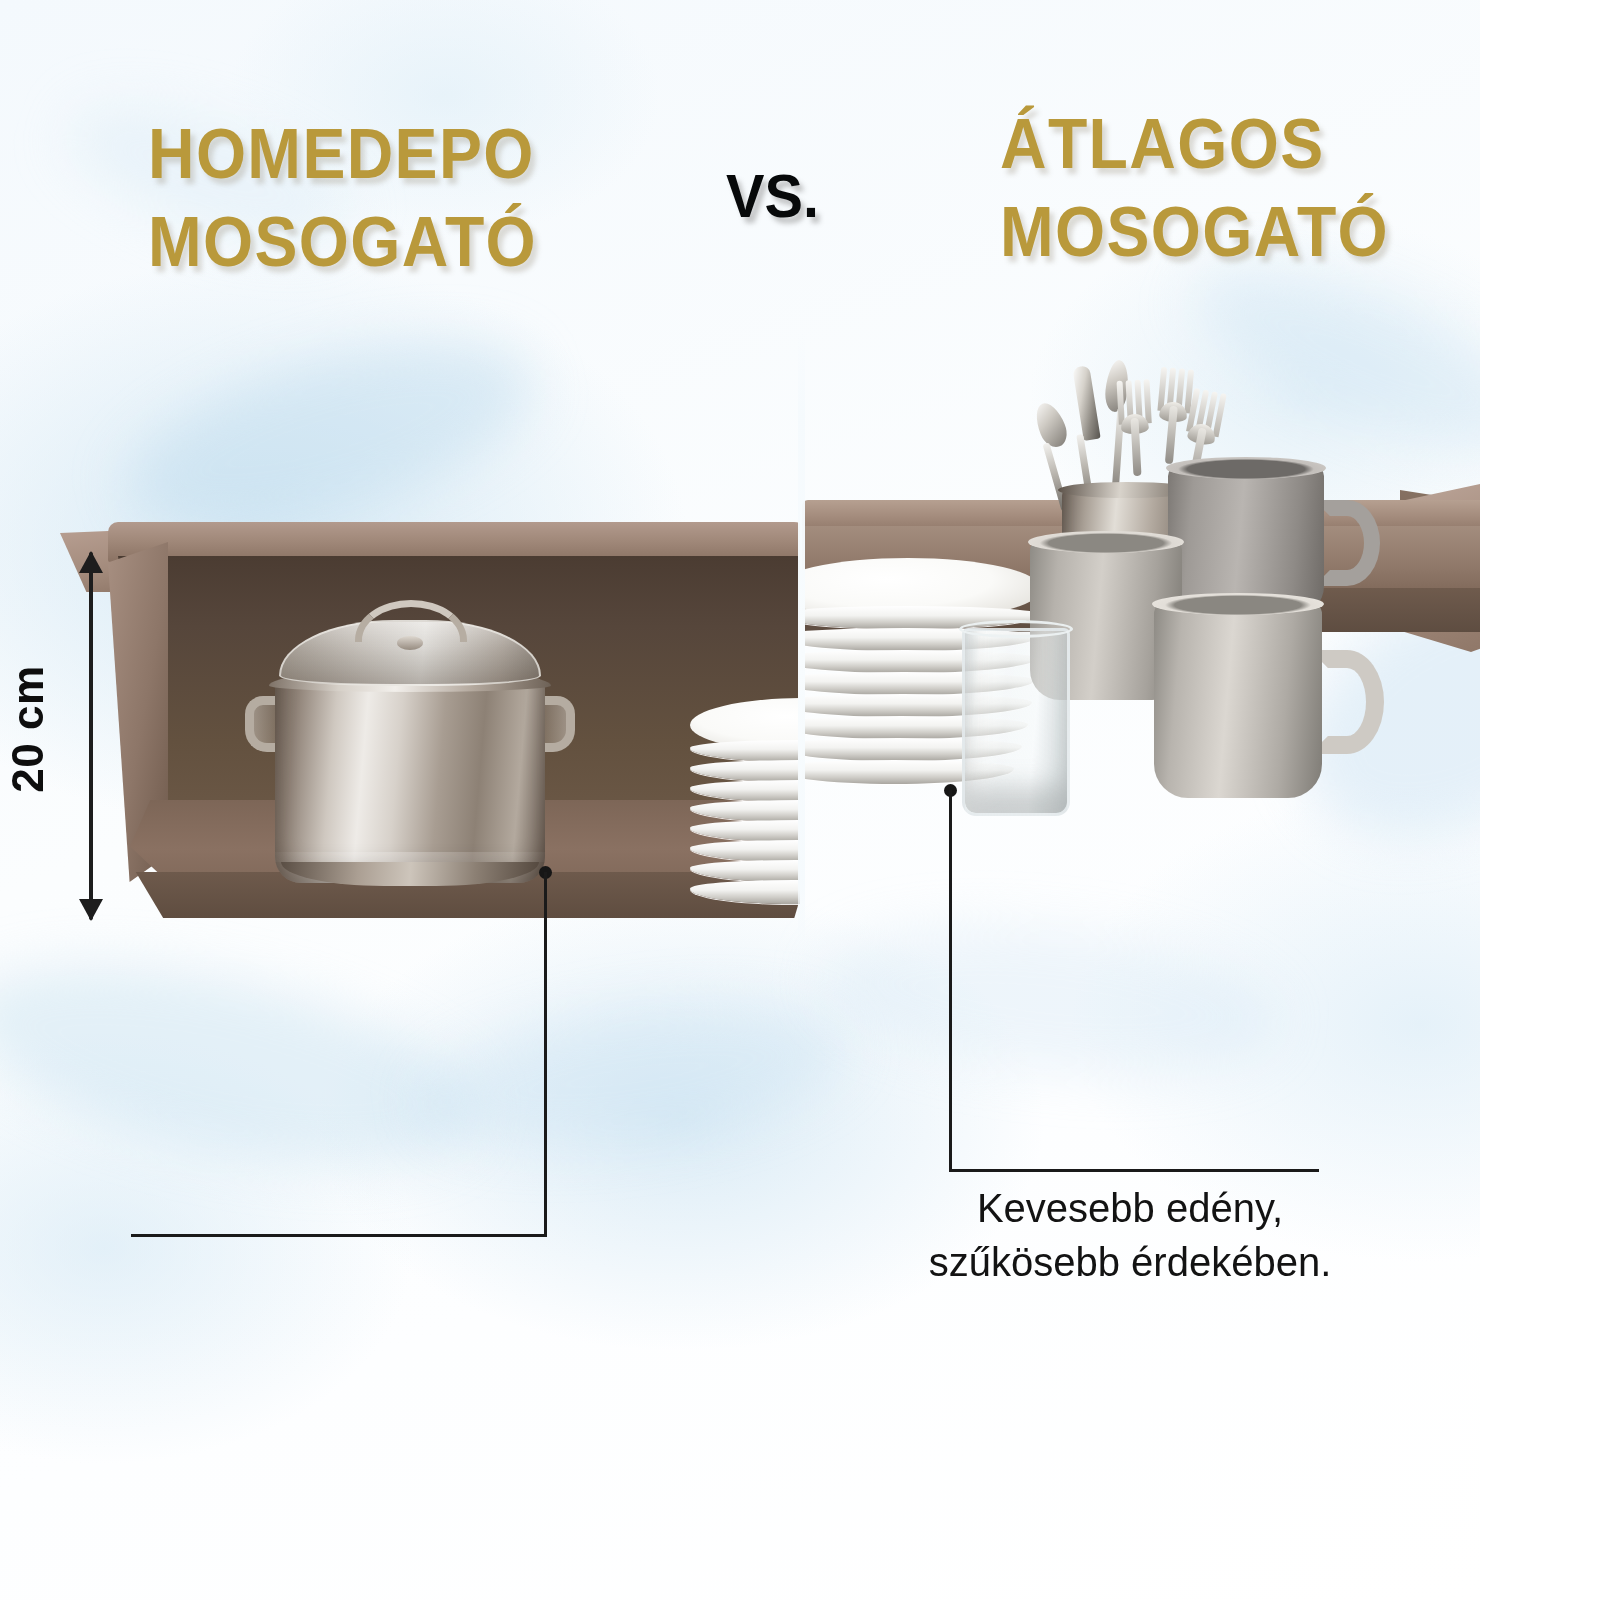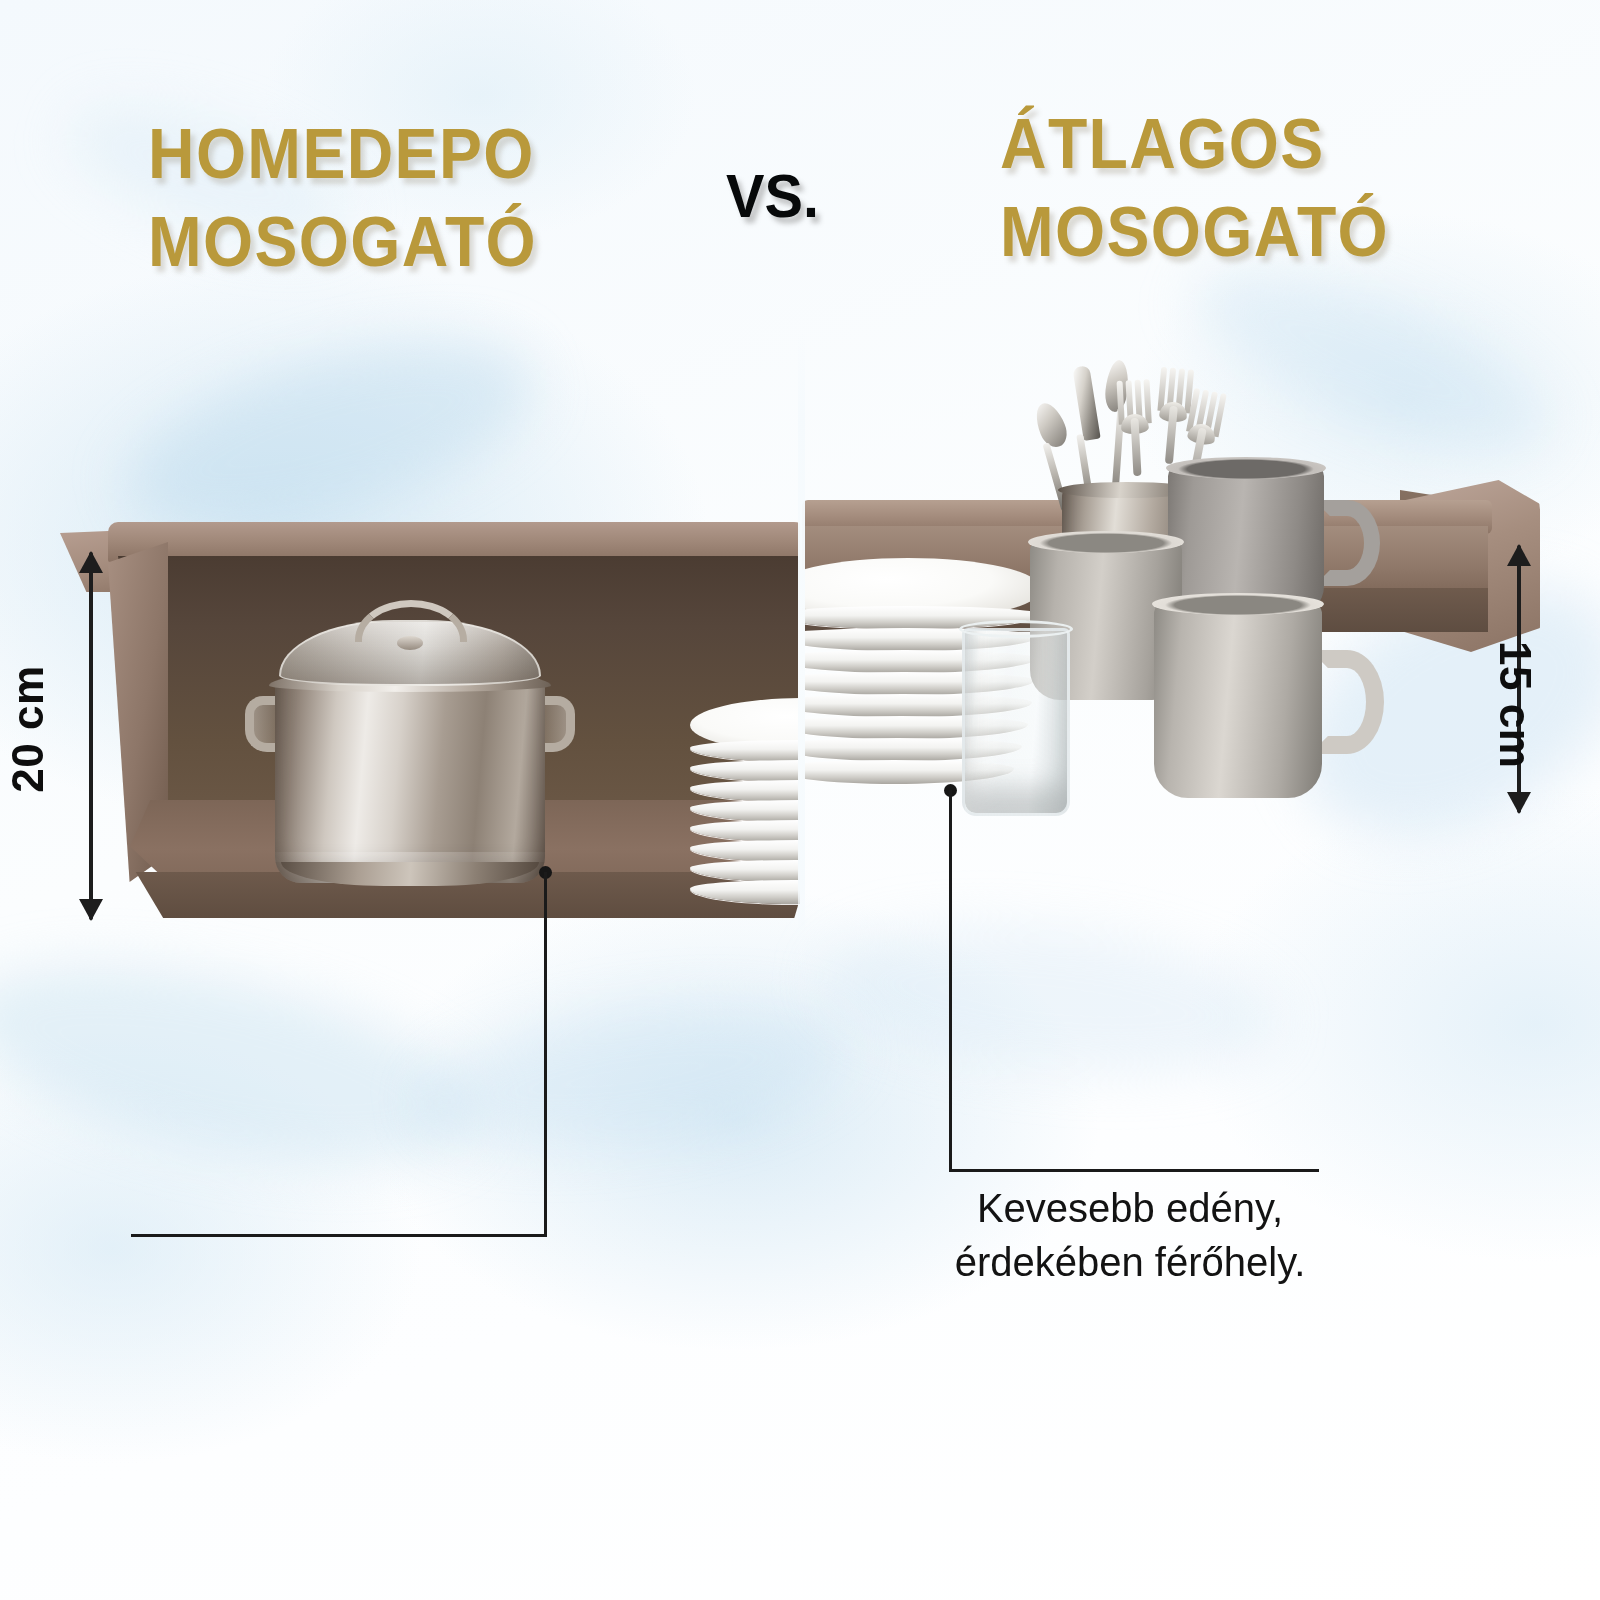--- a/index.html
+++ b/index.html
@@ -6,21 +6,21 @@
     margin: 0;
     padding: 0;
     background: #ffffff;
   }
   body {
     font-family: "Liberation Sans", sans-serif;
   }
 
   #poster {
     position: relative;
-    width: 1600px;
+    width: 1480px;
     height: 1600px;
     overflow: hidden;
     background:
       radial-gradient(ellipse 620px 420px at 18% 34%, rgba(205,228,242,0.80) 0%, rgba(205,228,242,0.0) 68%),
       radial-gradient(ellipse 520px 330px at 46% 70%, rgba(198,224,240,0.62) 0%, rgba(198,224,240,0.0) 70%),
       radial-gradient(ellipse 430px 300px at 7% 78%, rgba(206,229,243,0.55) 0%, rgba(206,229,243,0.0) 72%),
       radial-gradient(ellipse 380px 260px at 88% 25%, rgba(208,230,243,0.50) 0%, rgba(208,230,243,0.0) 72%),
       radial-gradient(ellipse 500px 340px at 96% 64%, rgba(200,226,242,0.45) 0%, rgba(200,226,242,0.0) 70%),
       radial-gradient(ellipse 300px 200px at 30% 6%, rgba(214,234,245,0.45) 0%, rgba(214,234,245,0.0) 72%),
       linear-gradient(160deg, #f4f9fd 0%, #fbfdfe 42%, #fdfeff 70%, #ffffff 100%);
@@ -557,15 +557,15 @@
   </div>
 
   <div class="leader" id="leader-right">
     <div class="dot" style="left:944px; top:784px;"></div>
     <div class="vline" style="left:949px; top:790px; height:382px;"></div>
     <div class="hline" style="left:949px; top:1169px; width:370px;"></div>
   </div>
 
 
   <div class="caption" id="caption-right">Kevesebb edény,
-érdekében férőhely.</div>
+szűkösebb érdekében.</div>
 
 </div>
 
 </body></html>

